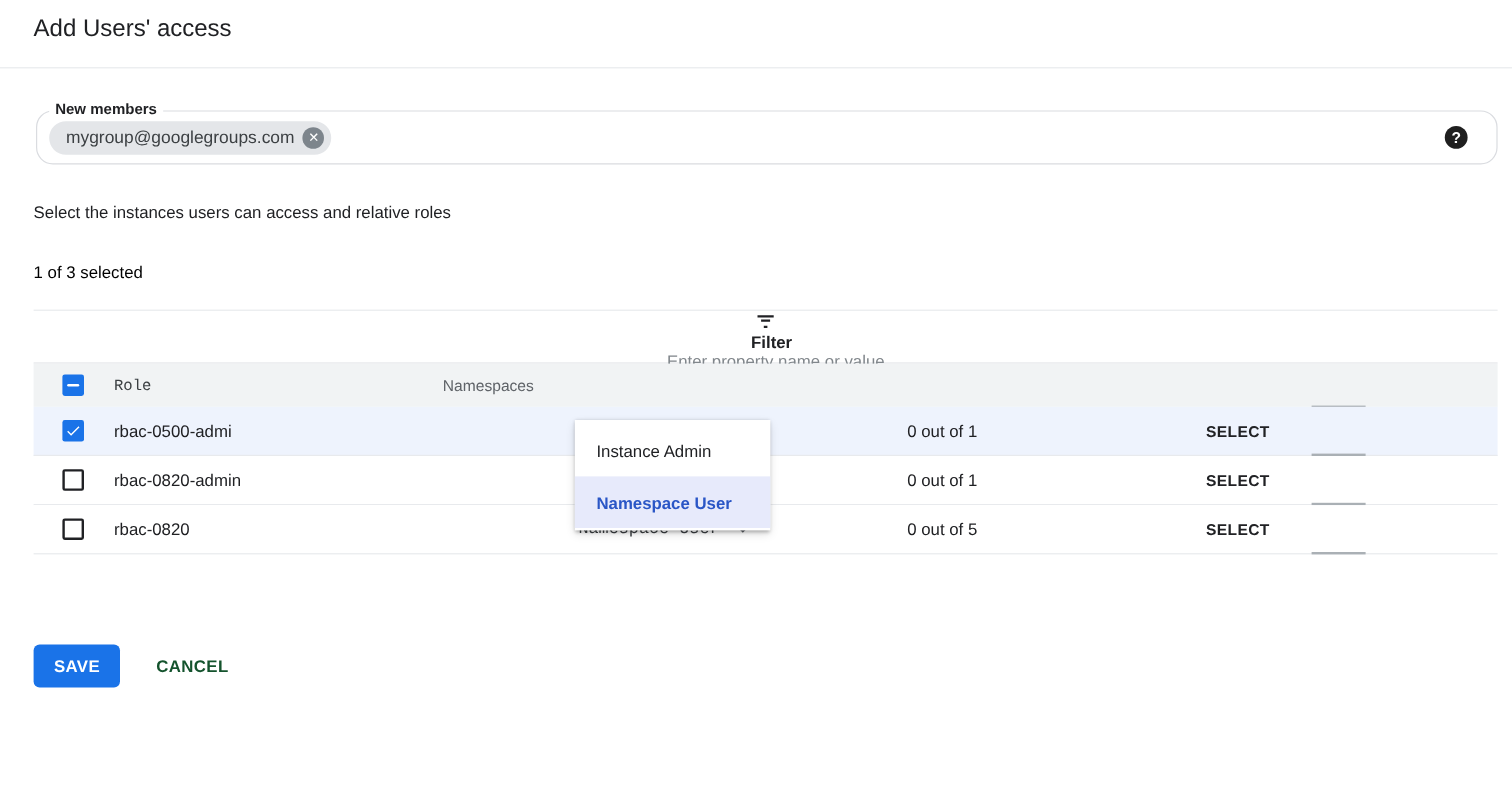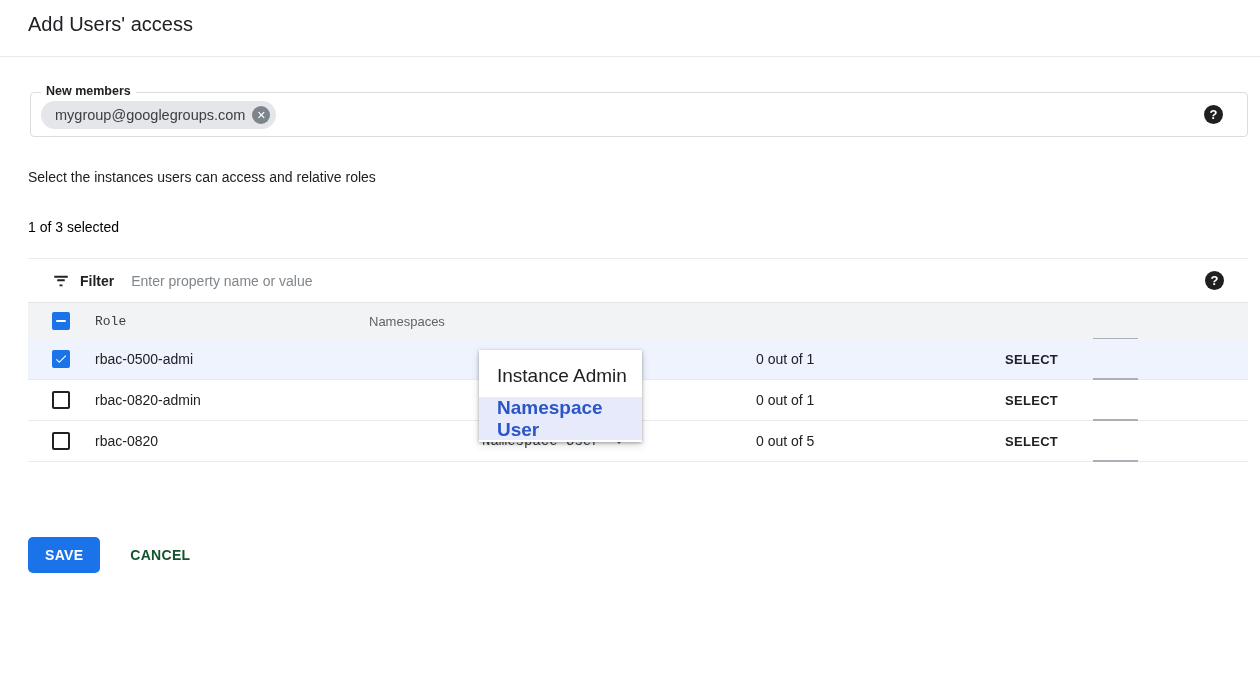--- a/index.html
+++ b/index.html
@@ -5,41 +5,41 @@
   * { margin:0; padding:0; box-sizing:border-box; }
   html,body { width:1260px; height:675px; background:#fff; overflow:hidden;
     font-family:"Liberation Sans","DejaVu Sans",sans-serif; color:#202124; }
   .page { position:relative; width:1048px; height:675px; background:#fff; }
 
   .title { position:absolute; left:28px; top:13px; font-size:20px; font-weight:400; color:#202124; }
   .top-divider { position:absolute; left:0; top:56px; width:1260px; height:1px; background:#e8eaed; }
 
   
   .members-field { position:absolute; left:30px; top:92px; width:1218px; height:45px;
-    border:1px solid #dadce0; border-radius:4px; }
+    border:1px solid #dadce0; border-radius:14px; }
   .field-label { position:absolute; left:10px; top:-9px; background:#fff; padding:0 5px;
     font-size:12.5px; font-weight:700; color:#202124; }
   .chip { position:absolute; left:10px; top:8px; height:28px; display:inline-flex; align-items:center;
     background:#e4e6e9; border-radius:14px; padding:0 6px 0 14px; }
   .chip-text { font-size:14.5px; color:#3c4043; }
   .chip-close { width:18px; height:18px; margin-left:7px; border-radius:50%; background:#7d858c;
     color:#fff; font-size:11px; font-weight:700; display:flex; align-items:center; justify-content:center;
     cursor:pointer; line-height:1; }
   .help-circle { width:19px; height:19px; border-radius:50%; background:#1f1f1f; color:#fff;
     font-size:13px; font-weight:700; display:flex; align-items:center; justify-content:center;
     cursor:pointer; line-height:1; }
   .members-field .help-circle { position:absolute; right:24px; top:12px; }
 
   .description { position:absolute; left:28px; top:169px; font-size:14px; color:#202124; }
   .summary { position:absolute; left:28px; top:219px; font-size:14px; color:#000000; }
 
   
   .table { position:absolute; left:28px; top:258px; width:1220px; }
   .filter-row { display:flex; align-items:center; height:45px; padding:0 24px;
-    border-top:1px solid #e8eaed; border-bottom:1px solid #e3e5e8; }
+    border-top:1px solid #e8eaed; border-bottom:1px solid #e3e5e8;flex-direction:column; }
   .filter-icon { width:18px; height:18px; flex:0 0 auto; }
   .filter-word { font-size:14px; font-weight:700; margin-left:10px; color:#202124; }
   .filter-placeholder { font-size:14px; color:#80868b; margin-left:17px; flex:1 1 auto; }
   .filter-row .help-circle { margin-left:auto; }
 
   .hrow, .row { position:relative; display:flex; align-items:center; width:1220px; }
   .hrow { height:36px; background:#f1f3f4; font-size:13px; color:#5f6368; }
   .row { height:41px; font-size:14px; border-bottom:1px solid #e8eaed; background:#fff; }
   .row.selected { background:#eef3fd; }
 
@@ -58,21 +58,21 @@
   .dash { width:10px; height:2px; background:#fff; border-radius:1px; }
 
   .select-btn { background:none; border:none; font-family:inherit; font-size:13px; font-weight:700;
     letter-spacing:.3px; color:#202124; cursor:pointer; padding:0; }
   .drop-arrow { width:0; height:0; border-left:5px solid transparent; border-right:5px solid transparent;
     border-top:5px solid #5f6368; margin-left:14px; }
 
   
   .menu { position:absolute; left:479px; top:350px; width:163px; height:92px; background:#fff;
     box-shadow:0 1px 3px rgba(0,0,0,.3), 0 3px 8px rgba(0,0,0,.15); z-index:5; padding-top:4px; }
-  .menu-item { height:43px; display:flex; align-items:center; padding-left:18px; font-size:19px;
+  .menu-item { height:43px; display:flex; align-items:center; padding-left:18px; font-size:14px;
     color:#202124; cursor:pointer; }
   .menu-item.selected { background:#e7eafb; color:#2a56c6; font-weight:700; }
 
   
   .actions { position:absolute; left:28px; top:537px; display:flex; align-items:center; }
   .save-btn { height:36px; padding:0 17px; background:#1a73e8; border:none; border-radius:5px;
     color:#fff; font-family:inherit; font-size:14px; font-weight:700; letter-spacing:.3px; cursor:pointer; }
   .cancel-btn { margin-left:30px; background:none; border:none; color:#14532d; font-family:inherit;
     font-size:14px; font-weight:700; letter-spacing:.3px; cursor:pointer;text-align:right; }
 </style>

